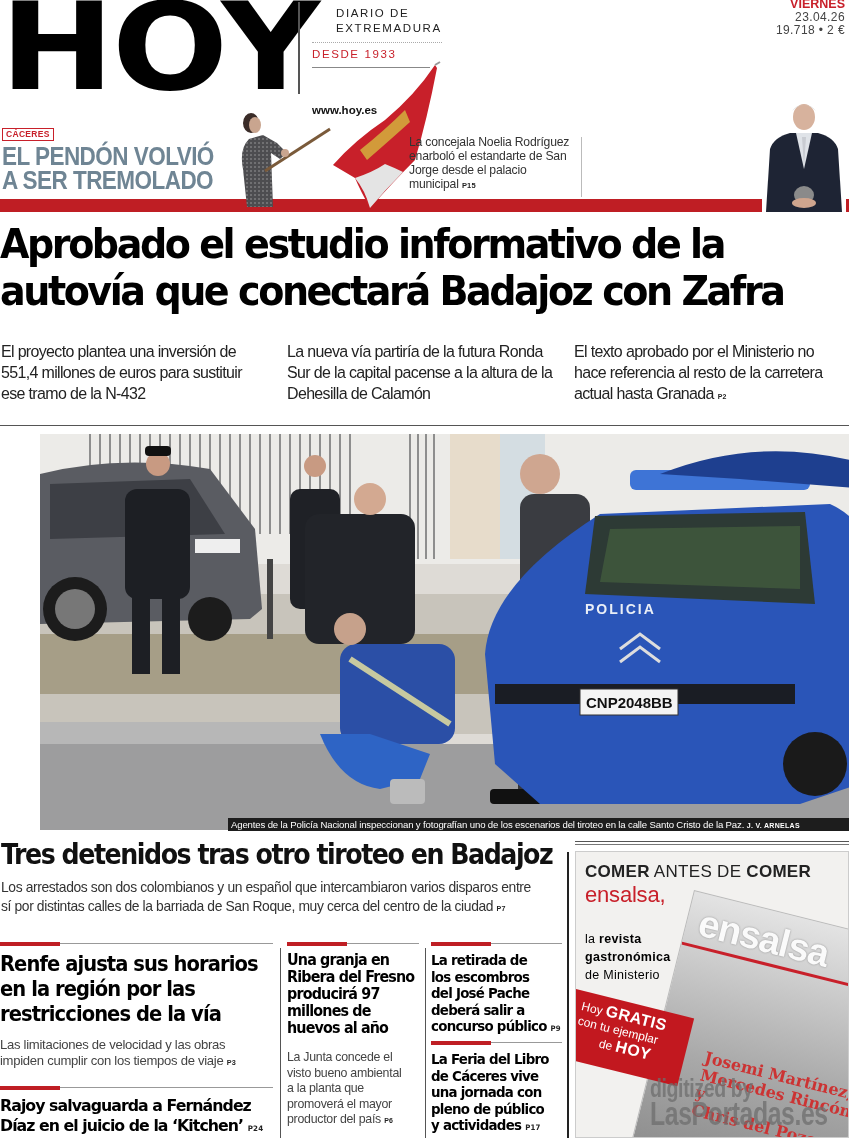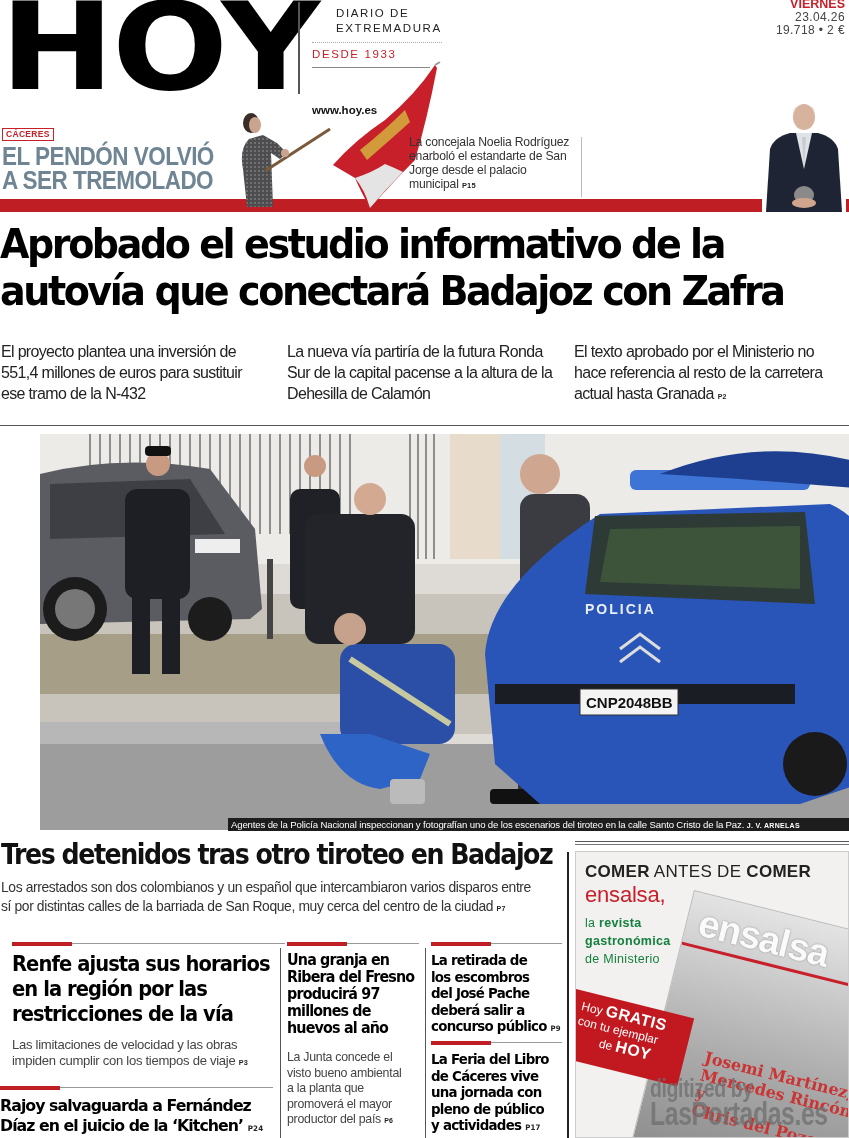--- a/index.html
+++ b/index.html
@@ -54,21 +54,21 @@
   .story2-head { position: absolute; left: 1px; top: 836px; font-family: "DejaVu Sans", sans-serif; font-weight: bold; font-size: 27.5px; line-height: 36px; letter-spacing: -1.6px; white-space: nowrap; transform: scaleX(.92); transform-origin: left top; }
   .story2-sub { position: absolute; left: 1px; top: 878px; width: 560px; font-size: 14.6px; line-height: 19px; color: #333; letter-spacing: -0.4px; transform: scaleX(.95); transform-origin: left top; }
 
   
   .brief { position: absolute; }
   .brief .topline { position: relative; height: 6px; border-top: 1px solid #999; }
   .brief .topline::before { content: ""; position: absolute; left: 0; top: -2px; width: 60px; height: 4px; background: #bf1e24; }
   .brief-head { font-family: "DejaVu Sans", sans-serif; font-weight: bold; color: #000; letter-spacing: -1px; transform-origin: left top; }
   .brief-sub { color: #444; letter-spacing: -0.3px; }
 
-  .b1 { left: 12px; top: 943px; width: 273px; }
+  .b1 { left: 0; top: 943px; width: 273px; }
   .b1 .brief-head { font-size: 21px; line-height: 25px; margin-top: 3px; transform: scaleX(.93); white-space: nowrap; }
   .b1 .brief-sub { font-size: 13.5px; line-height: 16px; margin-top: 10px; transform: scaleX(.97); transform-origin: left top; white-space: nowrap; }
   .b2 { left: 0; top: 1087px; width: 273px; }
   .b2 .brief-head { font-size: 16.6px; line-height: 20px; margin-top: 3px; transform: scaleX(.95); white-space: nowrap; }
 
   .col-sep { position: absolute; width: 1px; background: #555; }
   .b3 { left: 287px; top: 943px; width: 132px; }
   .b3 .brief-head { font-size: 15.4px; line-height: 17px; margin-top: 3px; letter-spacing: -0.9px; transform: scaleX(.93); white-space: nowrap; }
   .b3 .brief-sub { font-size: 13.3px; line-height: 15.5px; margin-top: 12px; white-space: nowrap; transform: scaleX(.93); transform-origin: left top; }
   .b4 { left: 431px; top: 943px; width: 131px; }
@@ -76,21 +76,21 @@
   .b5 { left: 431px; top: 1042px; width: 131px; }
 
   
   .ad-rule { position: absolute; left: 575px; top: 841px; width: 274px; height: 4px; border-top: 1.5px solid #555; border-bottom: 1px solid #777; }
   .ad-sep { position: absolute; left: 567px; top: 852px; width: 2px; height: 286px; background: #222; }
   .ad { position: absolute; left: 575px; top: 851px; width: 274px; height: 287px; border: 1px solid #ccc; background: #f2f1ef; overflow: hidden; }
   .ad-title { position: absolute; left: 9px; top: 10px; font-size: 17px; letter-spacing: .3px; color: #222; white-space: nowrap; }
   .ad-title b { font-weight: bold; }
   .ad-brand { position: absolute; left: 9px; top: 30px; font-size: 22px; color: #c8202a; letter-spacing: -.2px; }
   .ad-brand b { font-weight: normal; }
-  .ad-desc { position: absolute; left: 9px; top: 62px; font-size: 12.5px; line-height: 18px; color: #15803d; letter-spacing: .3px; }
+  .ad-desc { position: absolute; left: 9px; top: 78px; font-size: 12.5px; line-height: 18px; color: #000000; letter-spacing: .3px; }
   .ad-desc b { font-weight: bold; }
   .ad-mag { position: absolute; left: 118px; top: 38px; width: 210px; height: 270px; transform: rotate(14deg); transform-origin: left top; background: linear-gradient(180deg,#e3e3e3,#a9a9a9 60%,#8c8c8c); border: 1px solid #bbb; overflow: hidden; }
   .ad-mag .mlogo { position: absolute; left: 12px; top: 8px; font-size: 38px; font-weight: bold; color: #fafafa; letter-spacing: -1px; text-shadow: 0 0 2px #888; }
   .ad-mag .mline { position: absolute; left: 0; top: 52px; width: 100%; height: 3px; background: #c8202a; }
   .ad-mag .mnames { position: absolute; left: 50px; top: 150px; font-family: "DejaVu Serif", serif; font-size: 16px; line-height: 18px; color: #c33; font-weight: bold; }
   .ad-free { position: absolute; left: -8px; top: 135px; width: 130px; height: 70px; background: #c2181f; transform: rotate(14deg); transform-origin: left top; color: #fff; padding: 6px 0 0 18px; font-size: 12px; line-height: 15px; }
   .ad-free b { font-size: 16px; font-weight: bold; letter-spacing: .5px; }
   .watermark { position: absolute; left: 650px; top: 1075px; font-family: "Liberation Sans", sans-serif; font-weight: bold; color: rgba(110,110,110,.75); line-height: 26px; transform: scaleX(.75); transform-origin: left top; white-space: nowrap; }
   .watermark .w1 { font-size: 26px; letter-spacing: -0.5px; }
   .watermark .w2 { font-size: 33px; letter-spacing: -0.5px; }

